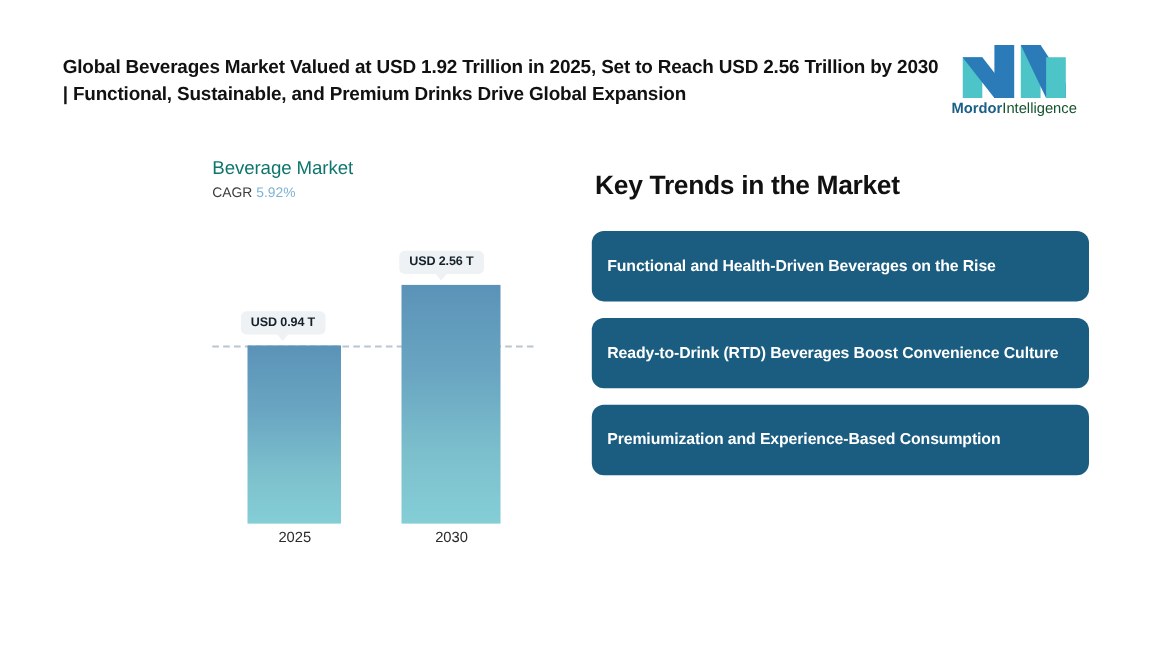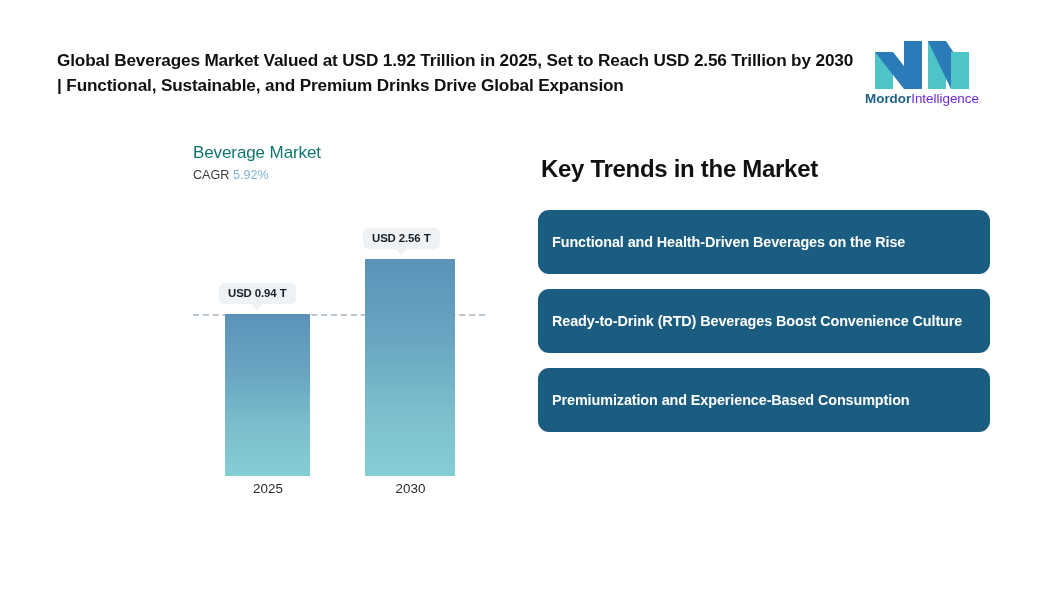--- a/index.html
+++ b/index.html
@@ -54,21 +54,21 @@
   #logo-wordmark {
     position: absolute;
     left: 0;
     top: 50px;
     width: 120px;
     text-align: center;
     font-size: 13.4px;
     white-space: nowrap;
   }
   .wm-bold { font-weight: bold; color: #1c5f87; }
-  .wm-light { font-weight: normal; color: #6d28d9; }
+  .wm-light { font-weight: normal; color: #14532d; }
 
   
   #chart-panel {
     position: absolute;
     left: 193px;
     top: 143px;
     width: 300px;
     height: 390px;
   }
   #chart-title {

